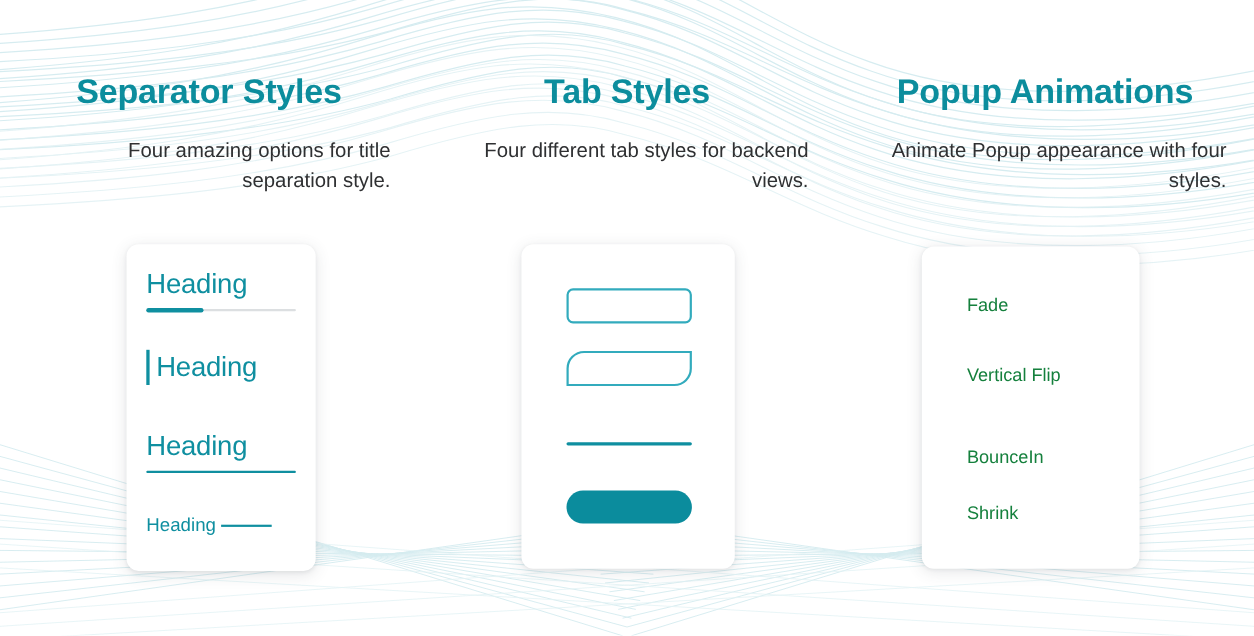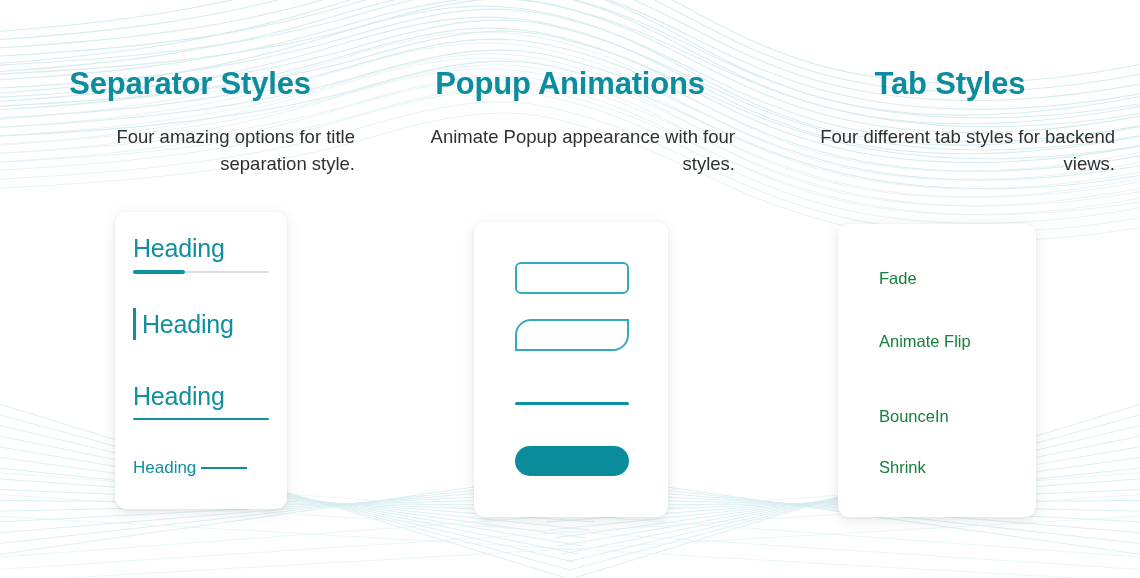--- a/index.html
+++ b/index.html
@@ -65,21 +65,21 @@
 
   
   .card {
     position: absolute;
     background: #ffffff;
     border-radius: 11px;
     box-shadow: 0 3px 14px rgba(60,70,80,0.13), 0 1px 3px rgba(60,70,80,0.07);
   }
   #card-separator {
     left: 115px;
-    top: 212px;
+    top: 222px;
     width: 172px;
     height: 297px;
   }
   #card-tabs {
     left: 474px;
     top: 222px;
     width: 194px;
     height: 295px;
   }
   #card-popup {
@@ -316,27 +316,27 @@
   </svg>
 
   <div class="columns">
 
     <div class="col">
       <div class="col-heading">Separator Styles</div>
       <div class="col-desc">Four amazing options for title separation style.</div>
     </div>
 
     <div class="col">
+      <div class="col-heading">Tab Styles</div>
+      <div class="col-desc">Four different tab styles for backend views.</div>
+    </div>
+
+    <div class="col">
       <div class="col-heading">Popup Animations</div>
       <div class="col-desc">Animate Popup appearance with four styles.</div>
-    </div>
-
-    <div class="col">
-      <div class="col-heading">Tab Styles</div>
-      <div class="col-desc">Four different tab styles for backend views.</div>
     </div>
   </div>
 
   <div class="card" id="card-separator">
     <div class="sep-list">
 
       <div class="sep-item sep-item-1">
         <div class="sep-label">Heading</div>
         <div class="sep-rule-dual">
           <div class="base"></div>
@@ -384,19 +384,19 @@
       <div class="tab-item tab-item-4">
         <div class="tab-shape-pill"></div>
       </div>
 
     </div>
   </div>
 
   <div class="card" id="card-popup">
     <div class="popup-list">
       <div class="popup-item popup-item-1">Fade</div>
-      <div class="popup-item popup-item-2">Animate Flip</div>
+      <div class="popup-item popup-item-2">Vertical Flip</div>
       <div class="popup-item popup-item-3">BounceIn</div>
       <div class="popup-item popup-item-4">Shrink</div>
     </div>
   </div>
 
 </div>
 
 </body></html>

